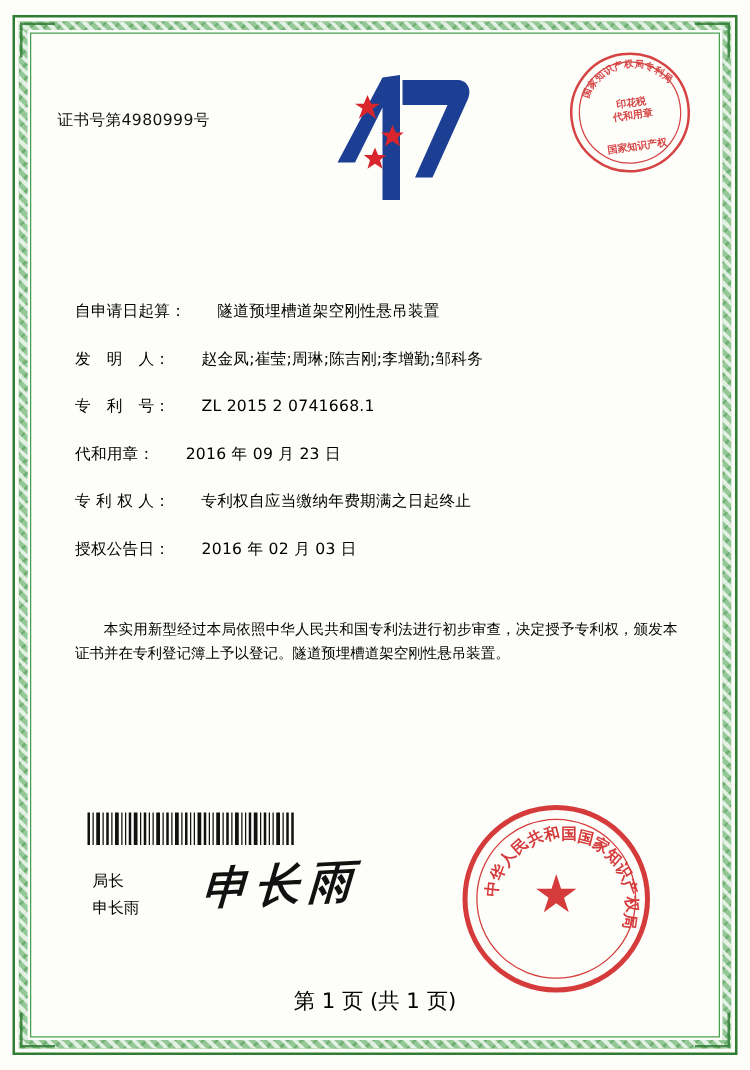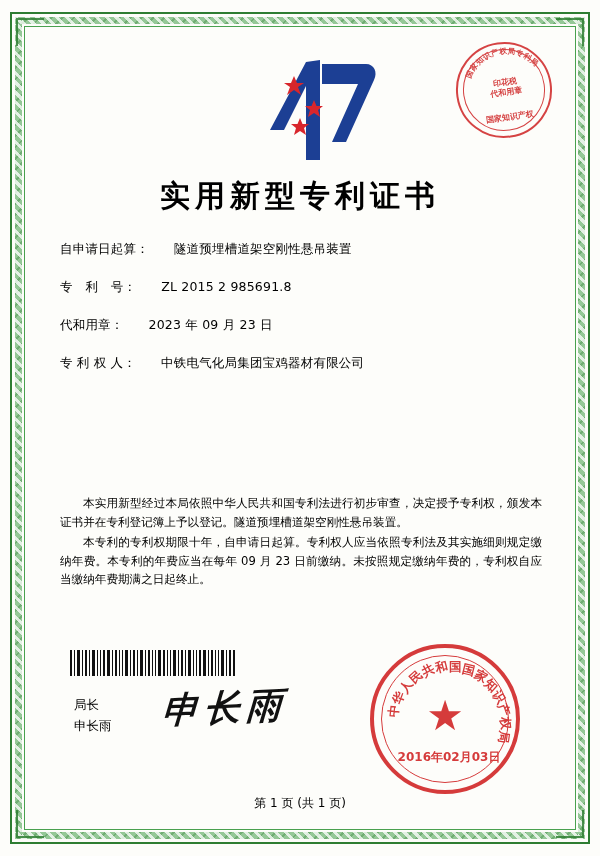--- a/index.html
+++ b/index.html
@@ -282,40 +282,41 @@
     font-weight: bold;
     color: #d22b2b;
   }
 
   
   .footer {
     position: absolute;
     left: 0; right: 0;
     bottom: 8px;
     text-align: center;
-    font-size: 12px;
+    font-size: 17px;
     color: #000;
   }
 </style>
 </head>
 <body>
 
 <div class="page">
 
   <div class="border-outer"></div>
   <div class="border-mid"></div>
   <div class="border-pattern"></div>
   <div class="border-inner"></div>
   <div class="corner tl"></div>
   <div class="corner tr"></div>
   <div class="corner bl"></div>
   <div class="corner br"></div>
 
   <div class="content">
 
+    <div class="cert-no">证书号第4980999号</div>
 
     <div class="logo">
       <svg width="118" height="112" viewBox="0 0 118 112" xmlns="http://www.w3.org/2000/svg">
         <path d="M60 8 L104 8 C112 8 116 16 112 24 L84 86 L70 86 L96 28 L60 28 Z" fill="#1c3f94"></path>
         <path d="M58 4 L58 104 L44 104 L44 30 L22 74 L8 74 L44 6 Z" fill="#1c3f94"></path>
         <polygon points="32,20 35,27 42,27 36,31 39,39 32,34 25,39 28,31 22,27 29,27" fill="#d8262c"></polygon>
         <polygon points="52,44 54.5,50 61,50 56,54 58,61 52,57 46,61 48,54 43,50 49.5,50" fill="#d8262c"></polygon>
         <polygon points="38,62 40.5,68 47,68 42,72 44,79 38,75 32,79 34,72 29,68 35.5,68" fill="#d8262c"></polygon>
       </svg>
     </div>
@@ -334,40 +335,44 @@
         <span style="transform:rotate(34deg) translate(0,-45px)">利</span>
         <span style="transform:rotate(46deg) translate(0,-45px)">局</span>
       </div>
       <div class="mid-lines">
         <div>印花税</div>
         <div>代和用章</div>
       </div>
       <div class="bot-line">国家知识产权</div>
     </div>
 
-    <div class="title">实用新型专利证书</div>
 
     <div class="fields">
       <div class="field">
         <span class="lbl">自申请日起算：</span><span class="val">隧道预埋槽道架空刚性悬吊装置</span>
       </div>
       <div class="field">
-        <span class="lbl">专　利　号：</span><span class="val">ZL 2015 2 985691.8</span>
-      </div>
-      <div class="field">
-        <span class="lbl">代和用章：</span><span class="val">2023 年 09 月 23 日</span>
-      </div>
-      <div class="field">
-        <span class="lbl">专 利 权 人：</span><span class="val">中铁电气化局集团宝鸡器材有限公司</span>
+        <span class="lbl">发　明　人：</span><span class="val">赵金凤;崔莹;周琳;陈吉刚;李增勤;邹科务</span>
+      </div>
+      <div class="field">
+        <span class="lbl">专　利　号：</span><span class="val">ZL 2015 2 0741668.1</span>
+      </div>
+      <div class="field">
+        <span class="lbl">代和用章：</span><span class="val">2016 年 09 月 23 日</span>
+      </div>
+      <div class="field">
+        <span class="lbl">专 利 权 人：</span><span class="val">专利权自应当缴纳年费期满之日起终止</span>
+      </div>
+      <div class="field">
+        <span class="lbl">授权公告日：</span><span class="val">2016 年 02 月 03 日</span>
       </div>
     </div>
 
     <div class="paras">
       <p>本实用新型经过本局依照中华人民共和国专利法进行初步审查，决定授予专利权，颁发本证书并在专利登记簿上予以登记。隧道预埋槽道架空刚性悬吊装置。</p>
-      <p>本专利的专利权期限十年，自申请日起算。专利权人应当依照专利法及其实施细则规定缴纳年费。本专利的年费应当在每年 09 月 23 日前缴纳。未按照规定缴纳年费的，专利权自应当缴纳年费期满之日起终止。</p>
     </div>
 
     <div class="barcode">
       <i style="left:0px;width:2px"></i>
         <i style="left:4px;width:1px"></i>
         <i style="left:7px;width:3px"></i>
       <i style="left:12px;width:1px"></i>
         <i style="left:15px;width:2px"></i>
         <i style="left:19px;width:1px"></i>
       <i style="left:22px;width:3px"></i>
@@ -429,19 +434,18 @@
         <span style="transform:rotate(0deg) translate(0,-64px)">国</span>
         <span style="transform:rotate(14deg) translate(0,-64px)">国</span>
         <span style="transform:rotate(28deg) translate(0,-64px)">家</span>
         <span style="transform:rotate(42deg) translate(0,-64px)">知</span>
         <span style="transform:rotate(56deg) translate(0,-64px)">识</span>
         <span style="transform:rotate(70deg) translate(0,-64px)">产</span>
         <span style="transform:rotate(84deg) translate(0,-64px)">权</span>
         <span style="transform:rotate(98deg) translate(0,-64px)">局</span>
       </div>
       <div class="star">★</div>
-      <div class="seal-date">2016年02月03日</div>
     </div>
 
     <div class="footer">第 1 页 (共 1 页)</div>
 
   </div>
 </div>
 
 </body></html>

